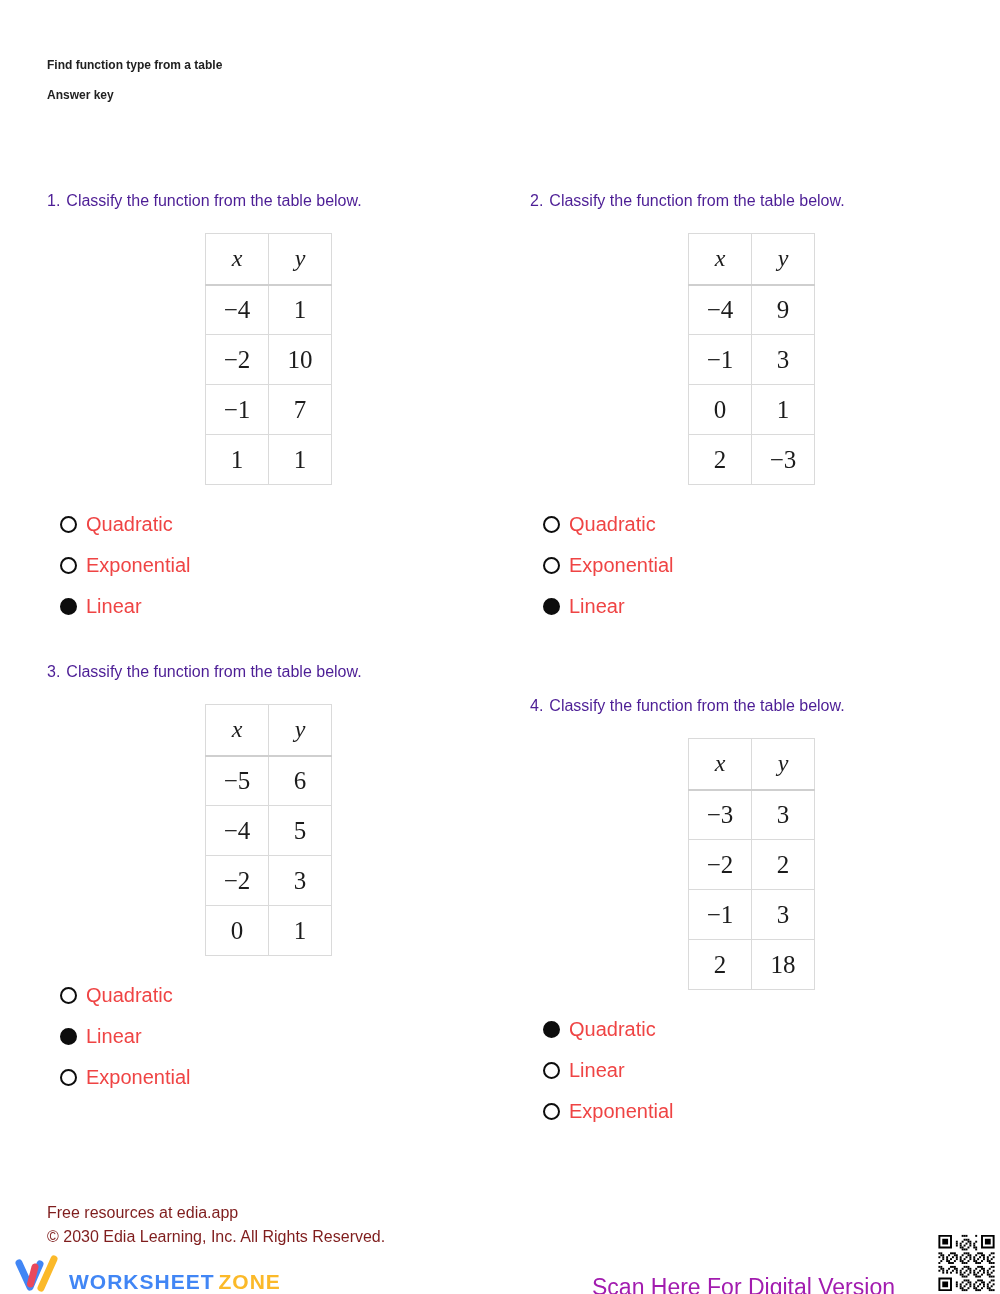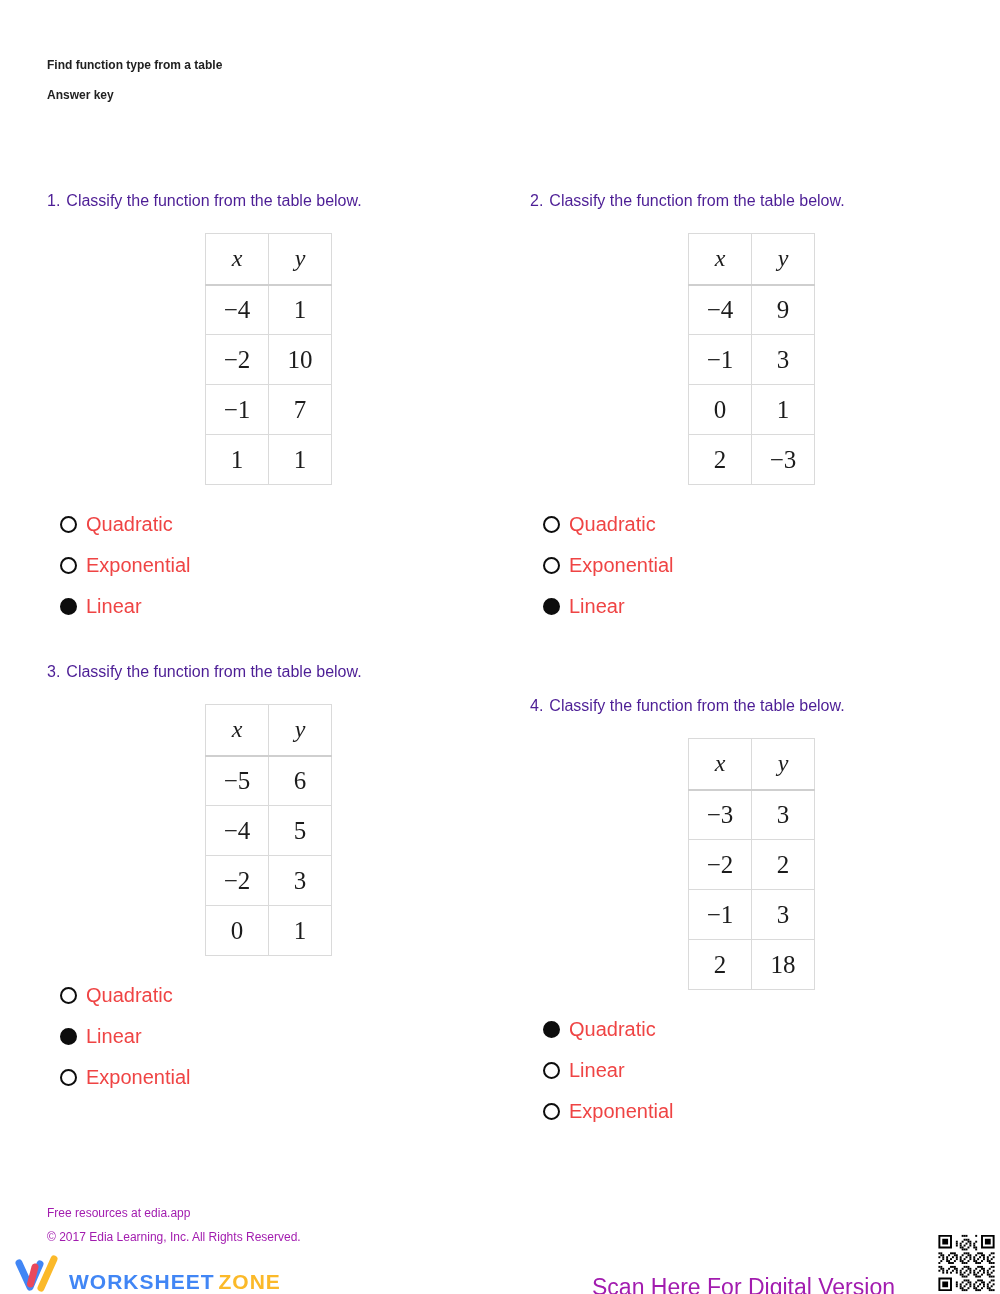--- a/index.html
+++ b/index.html
@@ -46,21 +46,21 @@
   .options { margin-top:19px; padding-left:13px; }
   .option { display:flex; align-items:center; height:41px; }
   .radio {
     width:17px; height:17px; border:2px solid #0d0d0d; border-radius:50%;
     flex:none; background:#fff;
   }
   .radio.selected { background:#0d0d0d; }
   .option-label { font-size:20px; color:#ef4444; margin-left:9px; }
 
   
-  .footer-text { position:absolute; left:47px; top:1201px; color:#a21caf; font-size:12px; line-height:24px; }
+  .footer-text { position:absolute; left:47px; top:1201px; color:#7f1d1d; font-size:16px; line-height:24px; }
   .brand { position:absolute; left:15px; top:1252px; display:flex; align-items:flex-end; height:42px; }
   .brand-mark { width:46px; height:40px; }
   .brand-name { font-weight:bold; font-size:21px; letter-spacing:1px; margin-left:8px; white-space:nowrap; }
   .brand-worksheet { color:#4186f5; }
   .brand-zone { color:#fbb929; margin-left:4px; }
   .scan-label { position:absolute; left:592px; top:1262px; font-size:23px; color:#a21caf; white-space:nowrap;margin-top:12px; }
   .qr { position:absolute; left:935px; top:1232px; width:63px; height:62px; background:#fff; }
   .qr svg { width:100%; height:100%; display:block; }
 </style>
 </head>
@@ -252,21 +252,21 @@
       </div>
       <div class="option">
         <span class="radio"></span>
         <span class="option-label">Exponential</span>
       </div>
     </div>
   </div>
 
   <div class="footer-text">
     <div>Free resources at edia.app</div>
-    <div>© 2017 Edia Learning, Inc. All Rights Reserved.</div>
+    <div>© 2030 Edia Learning, Inc. All Rights Reserved.</div>
   </div>
 
   <div class="brand">
     <svg class="brand-mark" viewBox="0 0 46 40" aria-hidden="true">
       <path d="M4 9 L15 33 L25 10" fill="none" stroke="#4186f5" stroke-width="7" stroke-linecap="round" stroke-linejoin="round"></path>
       <path d="M20 13 L15.5 30" fill="none" stroke="#e8485c" stroke-width="7" stroke-linecap="round"></path>
       <path d="M26 34 L39 5" fill="none" stroke="#fbb929" stroke-width="7" stroke-linecap="round"></path>
     </svg>
     <span class="brand-name">
       <span class="brand-worksheet">WORKSHEET</span><span class="brand-zone">ZONE</span>

